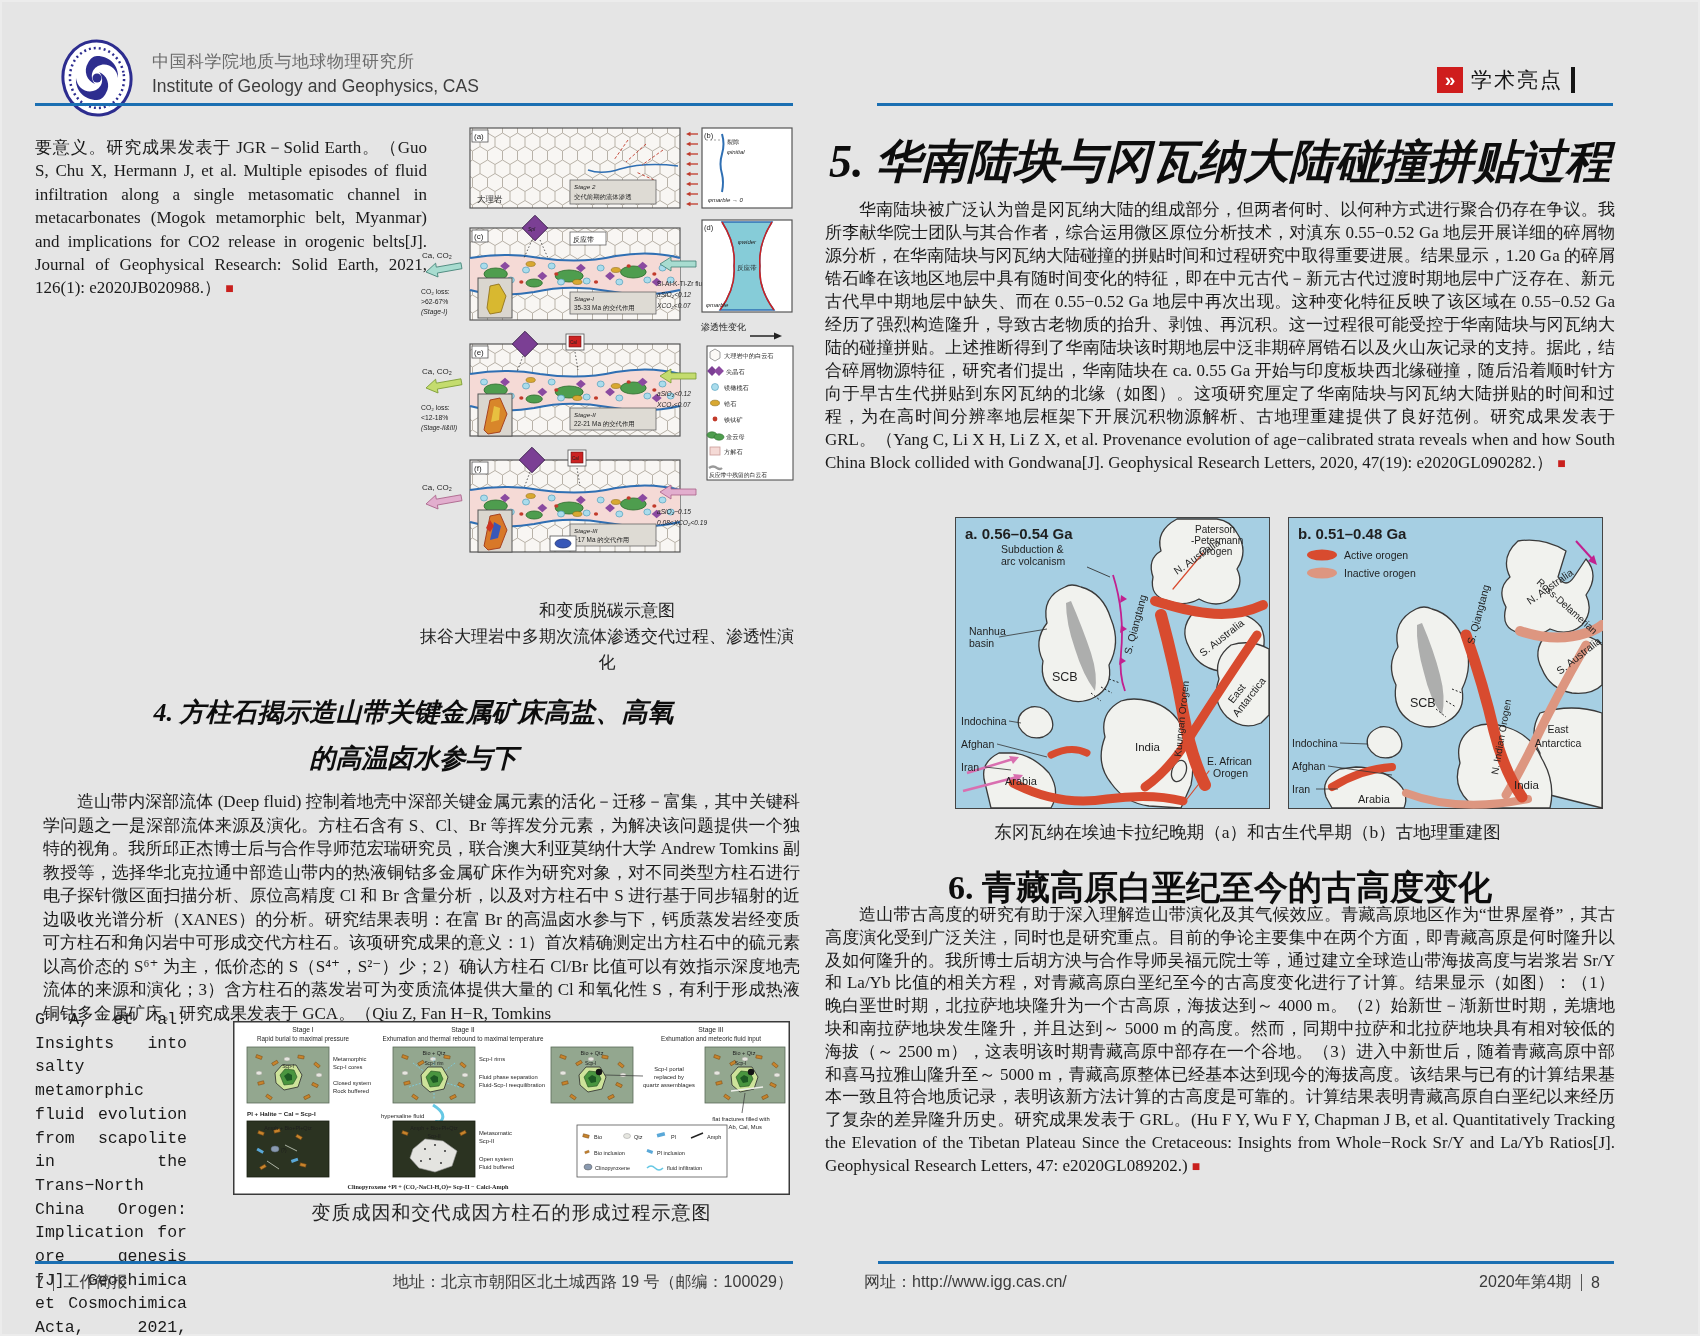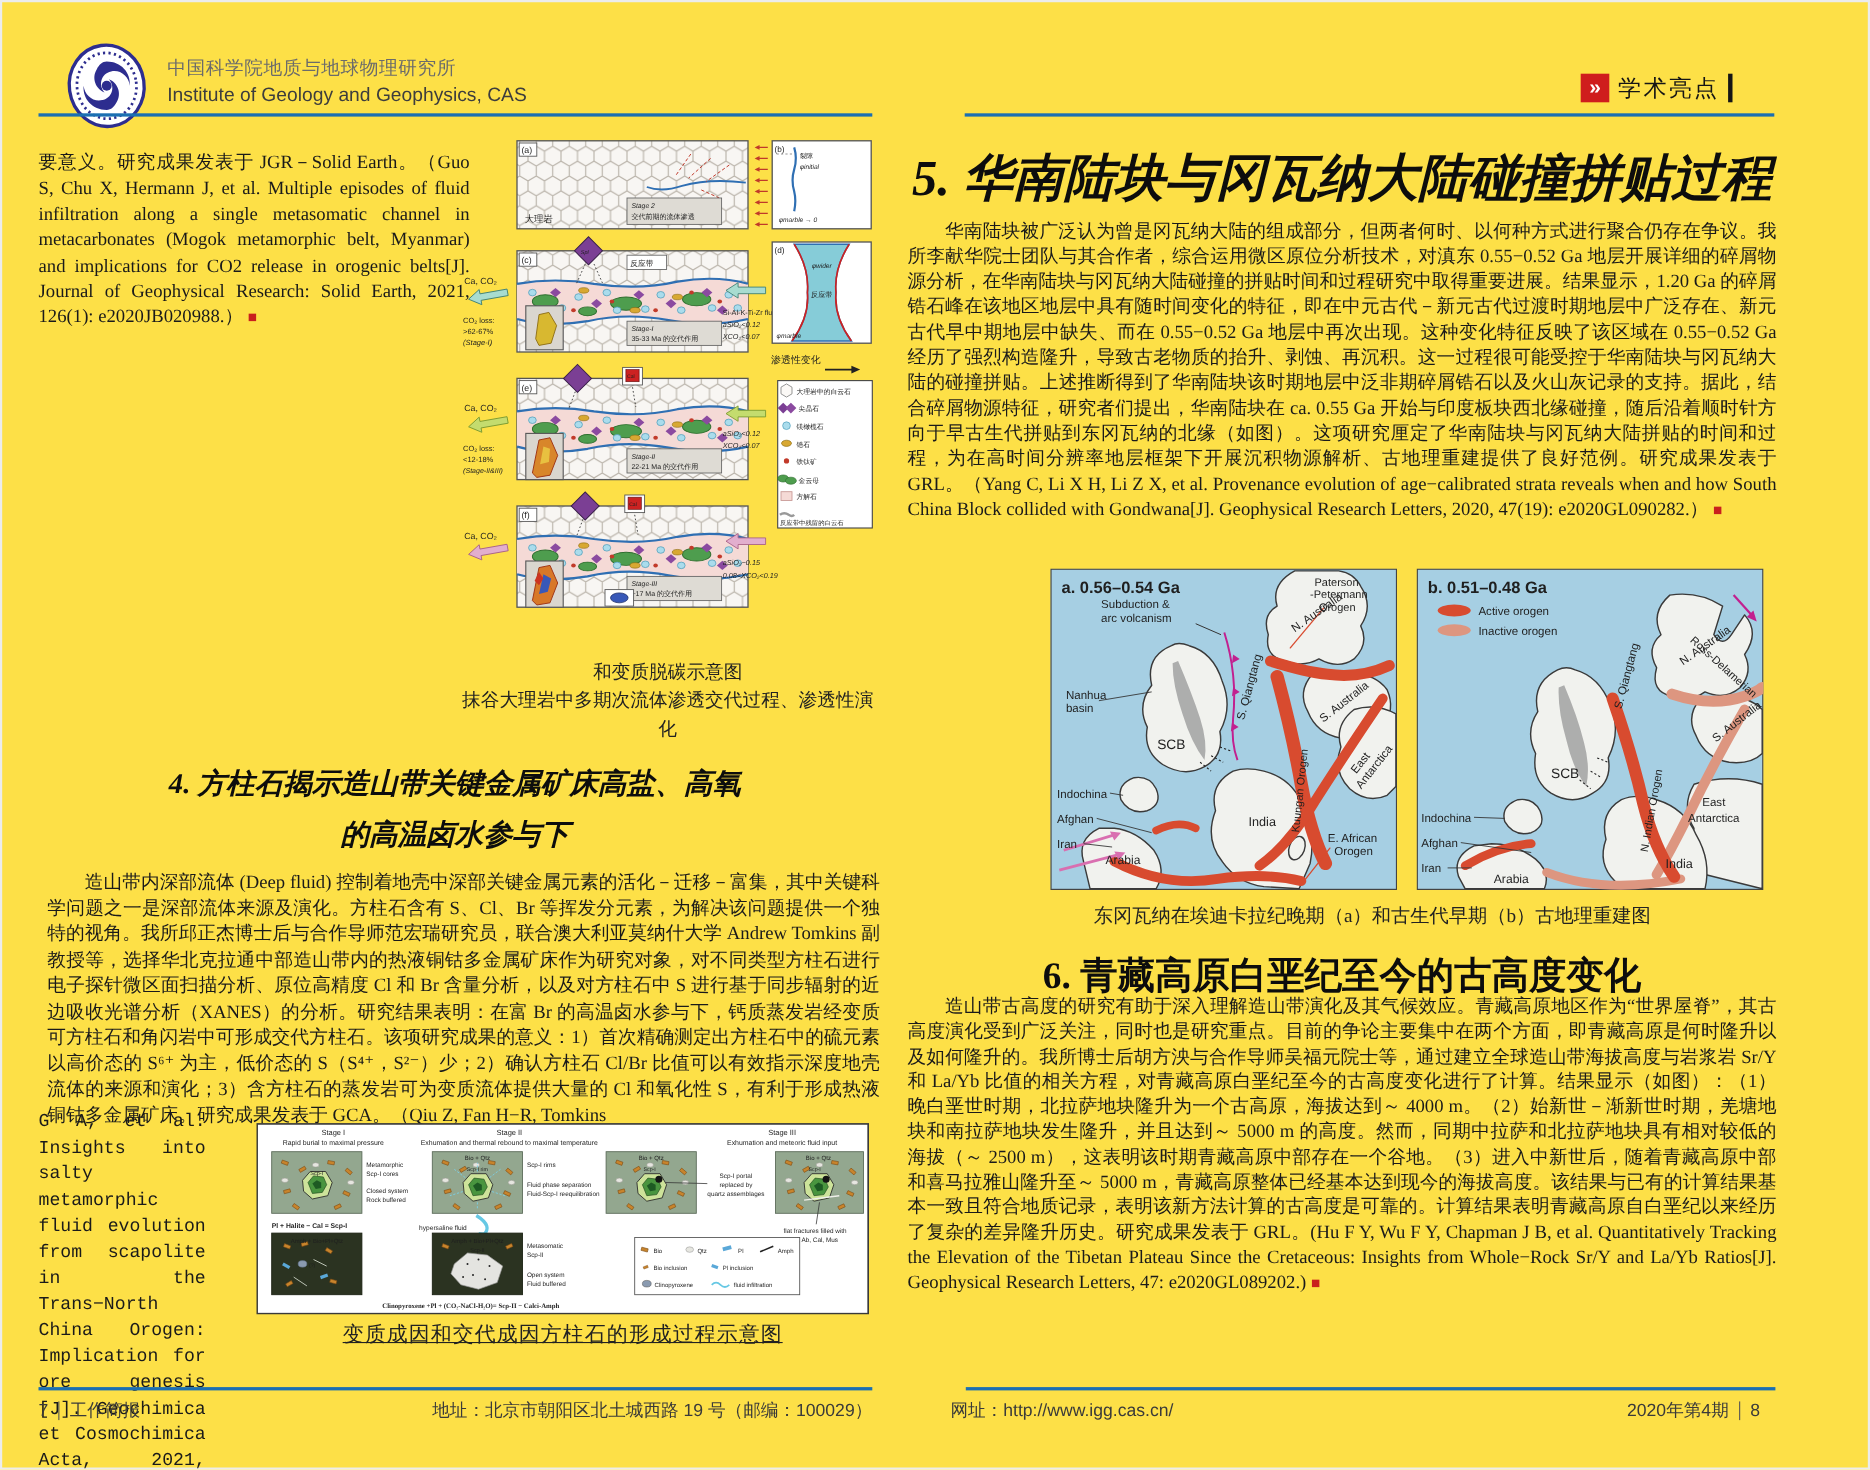--- a/index.html
+++ b/index.html
@@ -1,36 +1,36 @@
 <!DOCTYPE html>
 <html><head>
 <meta charset="utf-8">
 <style>
   html,body{margin:0;padding:0;background:#fff;}
-  .page{position:relative;width:1700px;height:1336px;background:#fde047;overflow:hidden;
+  .page{position:relative;width:1700px;height:1336px;background:#e5e5e5;overflow:hidden;
         font-family:"Liberation Serif","DejaVu Serif",serif;color:#1a1a1a;
         box-shadow:inset 0 0 0 2px #ececec;}
   .abs{position:absolute;}
   .sans{font-family:"Liberation Sans","DejaVu Sans",sans-serif;}
   .btxt{font-size:17px;line-height:23.5px;text-align:justify;margin:0;}
   .ind{text-indent:2em;}
   .sec-title{font-weight:bold;text-align:center;color:#0d0d0d;margin:0;}
   .rsq{color:#c9201d;font-size:14px;}
   .hrule{position:absolute;height:3px;background:#1b6fb2;}
   .frule{position:absolute;height:2.5px;background:#1b6fb2;}
   .org-cn{font-size:17px;color:#6b6b6b;letter-spacing:0.5px;}
   .org-en{font-size:17.5px;color:#3d3d3d;margin-top:3px;}
   .badge{display:flex;align-items:center;gap:8px;}
   .badge-box{width:26px;height:26px;background:#cf1d1d;color:#fff;display:flex;align-items:center;
              justify-content:center;font-weight:bold;font-size:19px;}
   .badge-text{font-size:21px;color:#151515;letter-spacing:2px;}
   .badge-bar{width:4px;height:26px;background:#151515;}
   .cap{ text-align:center;color:#222;}
   .fig-cap1{font-size:17px;line-height:26px;}
-  .fig-cap2{font-size:19px;letter-spacing:1px;text-decoration:underline;}
+  .fig-cap2{font-size:19px;letter-spacing:1px;}
   .footer-row{display:flex;justify-content:space-between;align-items:center;font-size:16px;color:#3a3a3a;}
   .fgrp{display:flex;align-items:center;gap:9px;}
   .vbar{display:inline-block;width:1.5px;height:17px;background:#555;}
   .refcol{font-size:16.5px;line-height:23.7px;text-align:justify;margin:0;font-family:Liberation Mono, monospace;}
   svg text{font-family:"Liberation Sans","DejaVu Sans",sans-serif;fill:#1f1f1f;}
   svg .ser{font-family:"Liberation Serif","DejaVu Serif",serif;}
 </style>
 </head>
 <body>
 

